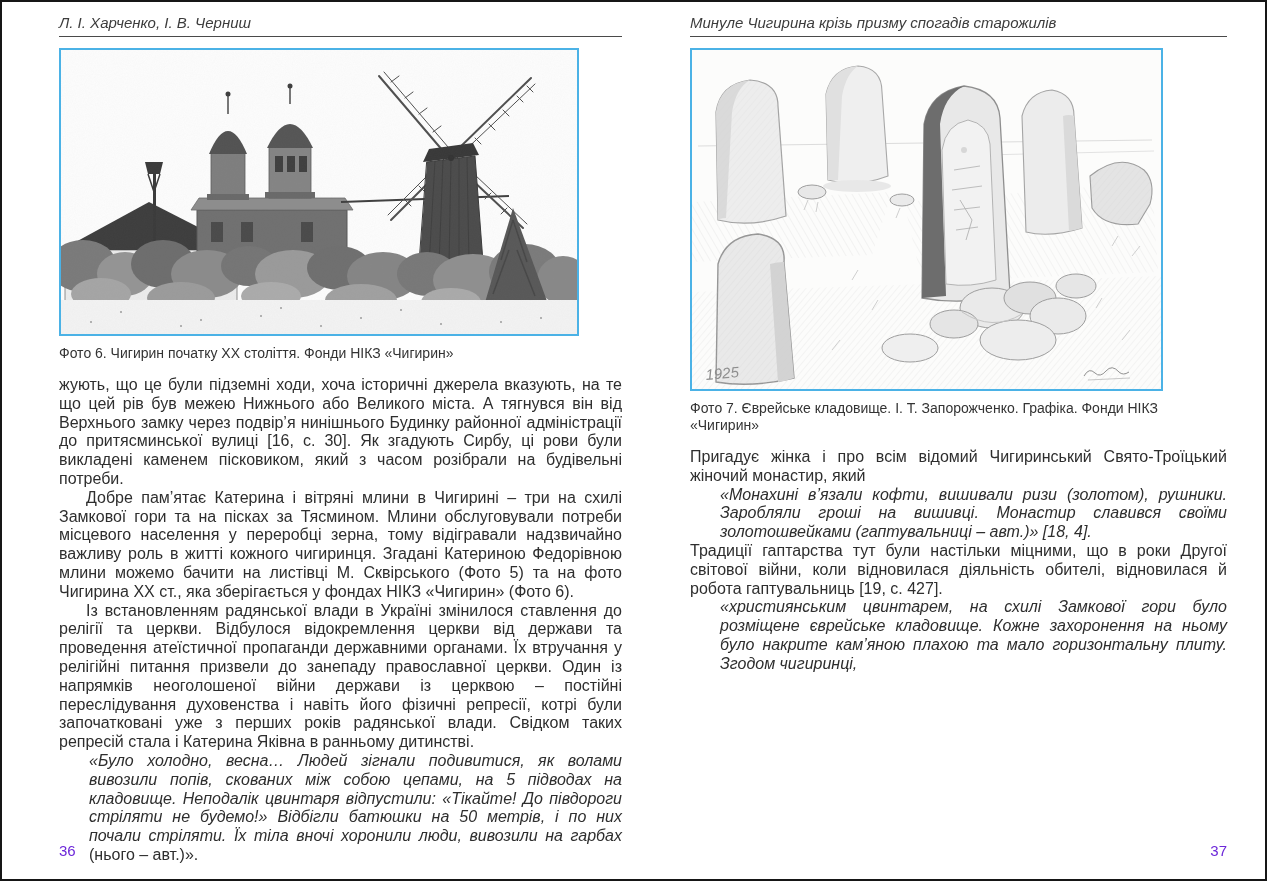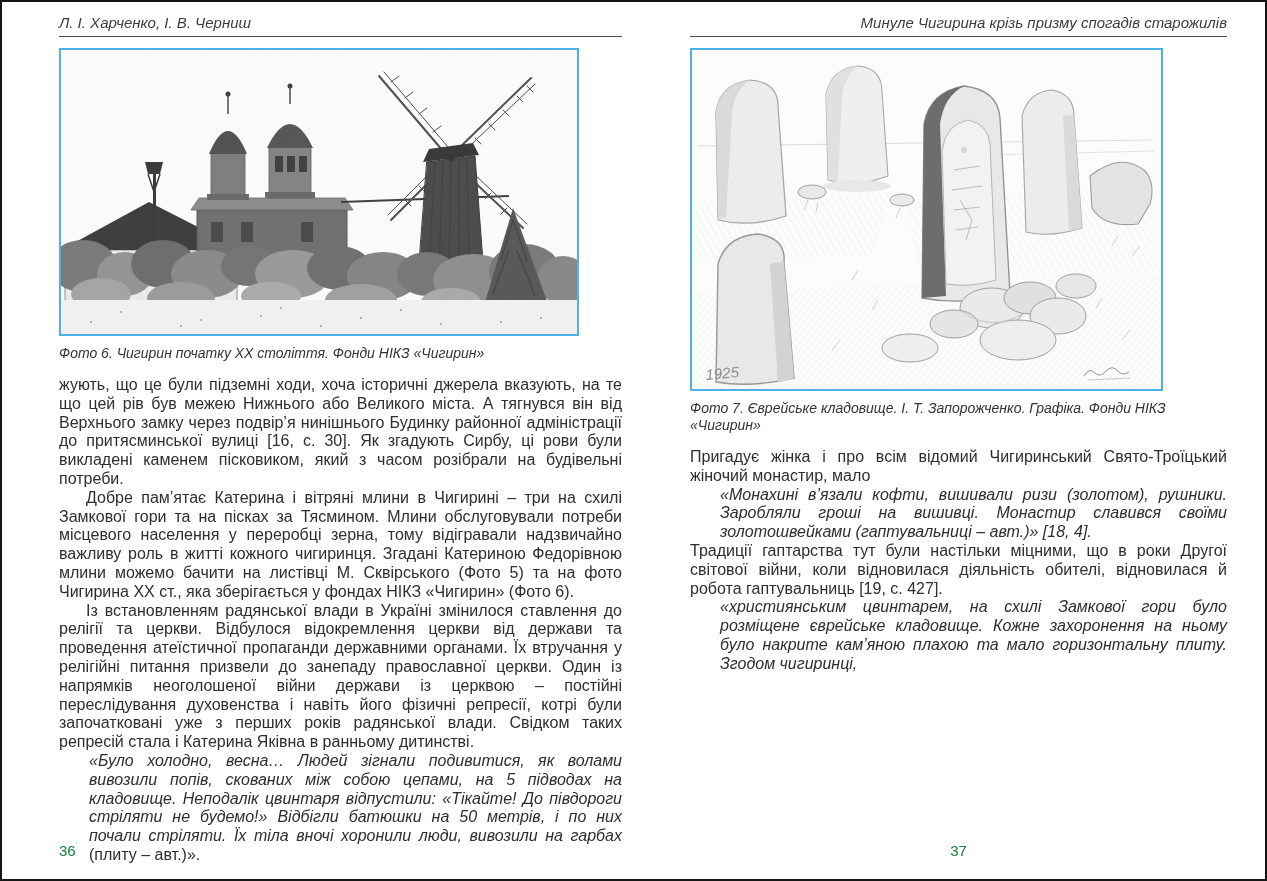--- a/index.html
+++ b/index.html
@@ -18,33 +18,32 @@
   #right-page { left:688px; width:537px; }
 
   .running-head {
     font-style:italic;
     font-size:15px;
     color:#3c3c3c;
     padding-bottom:5px;
     border-bottom:1.5px solid #4a4a4a;
     white-space:nowrap;
   }
-  #right-page .running-head { text-align:right; }
+  #right-page .running-head { text-align:left; }
 
   .figure-frame {
     border:2px solid #4bb2e6;
     margin-top:11px;
     line-height:0;
     background:#fdfdfd;
     width:max-content;
   }
   .figure-frame svg { display:block; }
 
   .figure-caption {
-    font-style:italic;
     font-size:14px;
     color:#333333;
     margin-top:9px;
     line-height:17px;
   }
 
   .body-text {
     margin-top:14px;
     font-size:16px;
     line-height:18.8px;
@@ -53,23 +52,23 @@
   .body-text p { margin:0; }
   p.indent { text-indent:27px; }
   p.quote  { font-style:italic; margin-left:30px; }
   .upright { font-style:normal; }
 
   .page-num {
     position:absolute;
     top:828px;
     left:0; right:0;
     font-size:15px;
-    color:#15803d;
-  }
-  #right-page .page-num { text-align:center; }
+    color:#6d28d9;
+  }
+  #right-page .page-num { text-align:right; }
 </style>
 </head>
 <body>
 
 <div class="spread">
 
   <div class="page" id="left-page">
     <div class="running-head">Л. І. Харченко, І. В. Черниш</div>
 
     <div class="figure-frame">
@@ -214,21 +213,21 @@
         <rect x="0" y="0" width="516" height="284" filter="url(#grain)" opacity="0.10"></rect>
       </svg>
     </div>
 
     <div class="figure-caption">Фото 6. Чигирин початку XX століття. Фонди НІКЗ «Чигирин»</div>
 
     <div class="body-text">
       <p>жують, що це були підземні ходи, хоча історичні джерела вказують, на те що цей рів був межею Нижнього або Великого міста. А тягнувся він від Верхнього замку через подвір’я нинішнього Будинку районної адміністрації до притясминської вулиці [16, с. 30]. Як згадують Сирбу, ці рови були викладені каменем пісковиком, який з часом розібрали на будівельні потреби.</p>
       <p class="indent">Добре пам’ятає Катерина і вітряні млини в Чигирині – три на схилі Замкової гори та на пісках за Тясмином. Млини обслуговували потреби місцевого населення у переробці зерна, тому відігравали надзвичайно важливу роль в житті кожного чигиринця. Згадані Катериною Федорівною млини можемо бачити на листівці М. Сквірського (Фото 5) та на фото Чигирина XX ст., яка зберігається у фондах НІКЗ «Чигирин» (Фото 6).</p>
       <p class="indent">Із встановленням радянської влади в Україні змінилося ставлення до релігії та церкви. Відбулося відокремлення церкви від держави та проведення атеїстичної пропаганди державними органами. Їх втручання у релігійні питання призвели до занепаду православної церкви. Один із напрямків неоголошеної війни держави із церквою – постійні переслідування духовенства і навіть його фізичні репресії, котрі були започатковані уже з перших років радянської влади. Свідком таких репресій стала і Катерина Яківна в ранньому дитинстві.</p>
-      <p class="quote"><span>«Було холодно, весна… Людей зігнали подивитися, як волами вивозили попів, скованих між собою цепами, на 5 підводах на кладовище. Неподалік цвинтаря відпустили: «Тікайте! До півдороги стріляти не будемо!» Відбігли батюшки на 50 метрів, і по них почали стріляти. Їх тіла вночі хоронили люди, вивозили на гарбах </span><span class="upright">(плиту – авт.)».</span></p>
+      <p class="quote"><span>«Було холодно, весна… Людей зігнали подивитися, як волами вивозили попів, скованих між собою цепами, на 5 підводах на кладовище. Неподалік цвинтаря відпустили: «Тікайте! До півдороги стріляти не будемо!» Відбігли батюшки на 50 метрів, і по них почали стріляти. Їх тіла вночі хоронили люди, вивозили на гарбах </span><span class="upright">(нього – авт.)».</span></p>
     </div>
 
     <div class="page-num">36</div>
   </div>
 
   <div class="page" id="right-page">
     <div class="running-head">Минуле Чигирина крізь призму спогадів старожилів</div>
 
     <div class="figure-frame">
 
@@ -318,21 +317,21 @@
         <g>
           <path d="M392,326 q5,-9 11,-3 q5,5 11,-2 q6,-7 13,1 q4,4 10,0" stroke="#909090" stroke-width="1" fill="none"></path>
           <path d="M396,330 L438,328" stroke="#a5a5a5" stroke-width="0.6" fill="none"></path>
         </g>
       </svg>
     </div>
 
     <div class="figure-caption">Фото 7. Єврейське кладовище. І. Т. Запорожченко. Графіка. Фонди НІКЗ «Чигирин»</div>
 
     <div class="body-text">
-      <p>Пригадує жінка і про всім відомий Чигиринський Свято-Троїцький жіночий монастир, мало</p>
+      <p>Пригадує жінка і про всім відомий Чигиринський Свято-Троїцький жіночий монастир, який</p>
       <p class="quote">«Монахині в’язали кофти, вишивали ризи (золотом), рушники. Заробляли гроші на вишивці. Монастир славився своїми золотошвейками (гаптувальниці – авт.)» [18, 4].</p>
       <p>Традиції гаптарства тут були настільки міцними, що в роки Другої світової війни, коли відновилася діяльність обителі, відновилася й робота гаптувальниць [19, с. 427].</p>
       <p class="quote">«християнським цвинтарем, на схилі Замкової гори було розміщене єврейське кладовище. Кожне захоронення на ньому було накрите кам’яною плахою та мало горизонтальну плиту. Згодом чигиринці,</p>
     </div>
 
     <div class="page-num">37</div>
   </div>
 
 </div>
 

